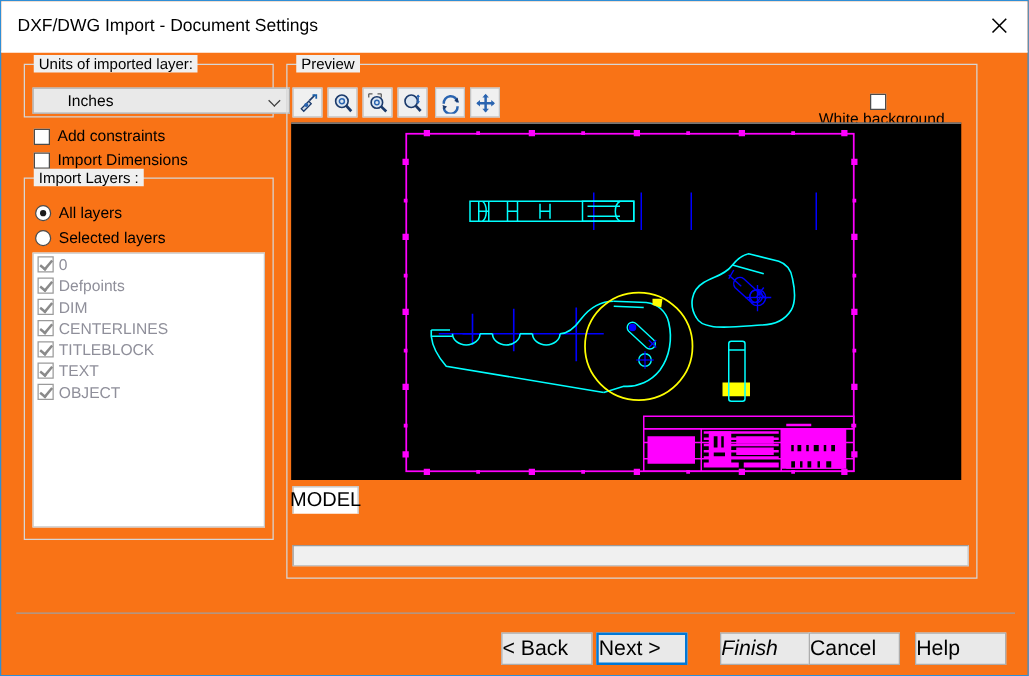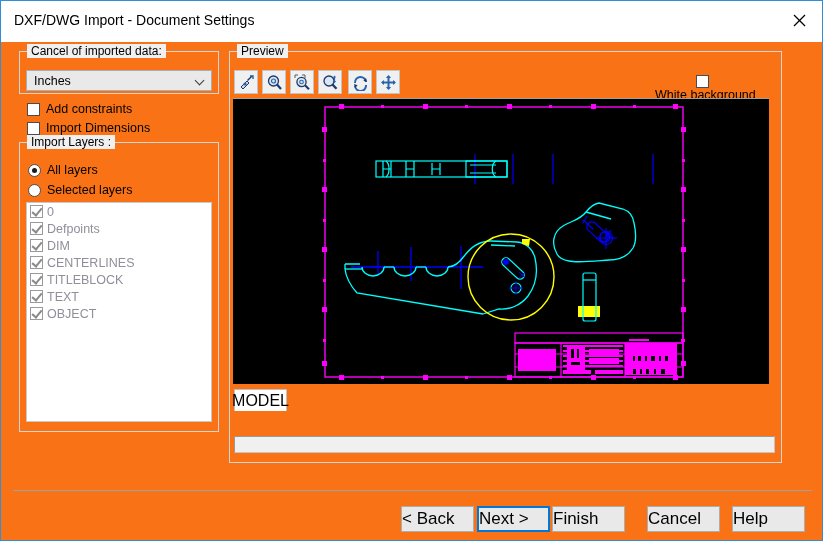--- a/index.html
+++ b/index.html
@@ -151,23 +151,23 @@
     <div class="title-text">DXF/DWG Import - Document Settings</div>
     <div class="close-btn">
       <svg width="13" height="13" viewBox="0 0 13 13">
         <line x1="1" y1="1" x2="12" y2="12" stroke="#000" stroke-width="1.3"></line>
         <line x1="12" y1="1" x2="1" y2="12" stroke="#000" stroke-width="1.3"></line>
       </svg>
     </div>
   </div>
 
   <div class="group" style="left:18px;top:50px;width:200px;height:43px;">
-    <span class="legend">Cancel of imported data:</span>
-  </div>
-  <div class="combo" style="left:25px;top:69px;width:186px;height:21px;">
+    <span class="legend">Units of imported layer:</span>
+  </div>
+  <div class="combo" style="left:25px;top:69px;width:206px;height:21px;padding-left:20px;">
     <span class="cval">Inches</span>
     <span class="carrow">
         <span class="chev"></span>
       </span>
   </div>
 
   <div class="cb-row" style="left:26px;top:101px;">
     <span class="cbox"></span>
     <span class="lbl">Add constraints</span>
   </div>
@@ -465,21 +465,21 @@
   </div>
 
   <div class="sep" style="left:12px;top:489px;width:799px;"></div>
 
   <div class="btn" style="left:400px;top:505px;">
     <span>&lt; Back</span>
   </div>
   <div class="btn focus" style="left:476px;top:505px;">
     <span>Next &gt;</span>
   </div>
-  <div class="btn" style="left:551px;top:505px;">
+  <div class="btn" style="left:575px;top:505px;font-style:italic;">
     <span>Finish</span>
   </div>
   <div class="btn" style="left:646px;top:505px;">
     <span>Cancel</span>
   </div>
   <div class="btn" style="left:731px;top:505px;">
     <span>Help</span>
   </div>
 
 </div>

